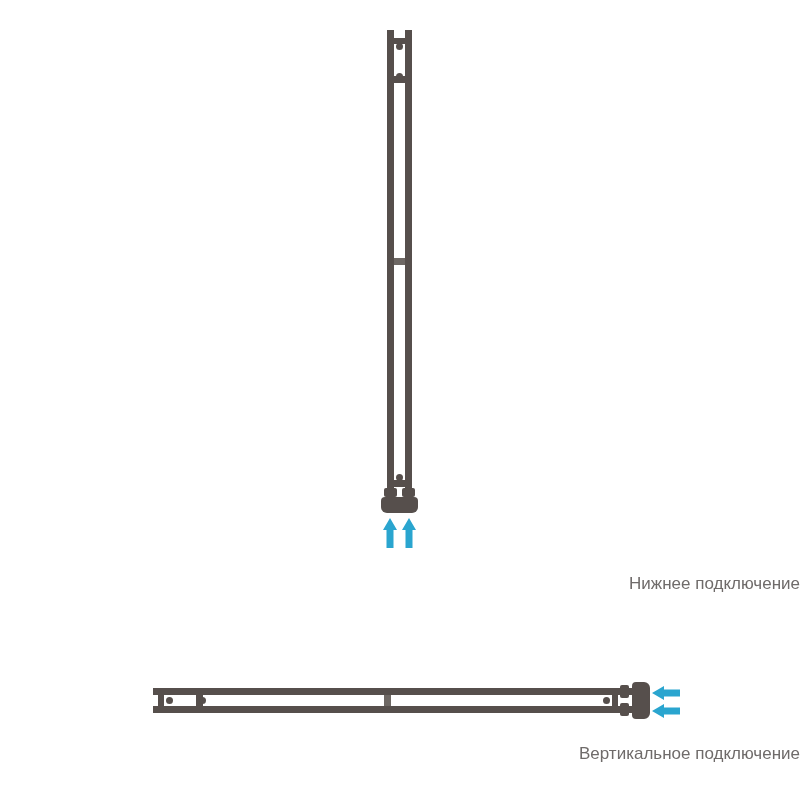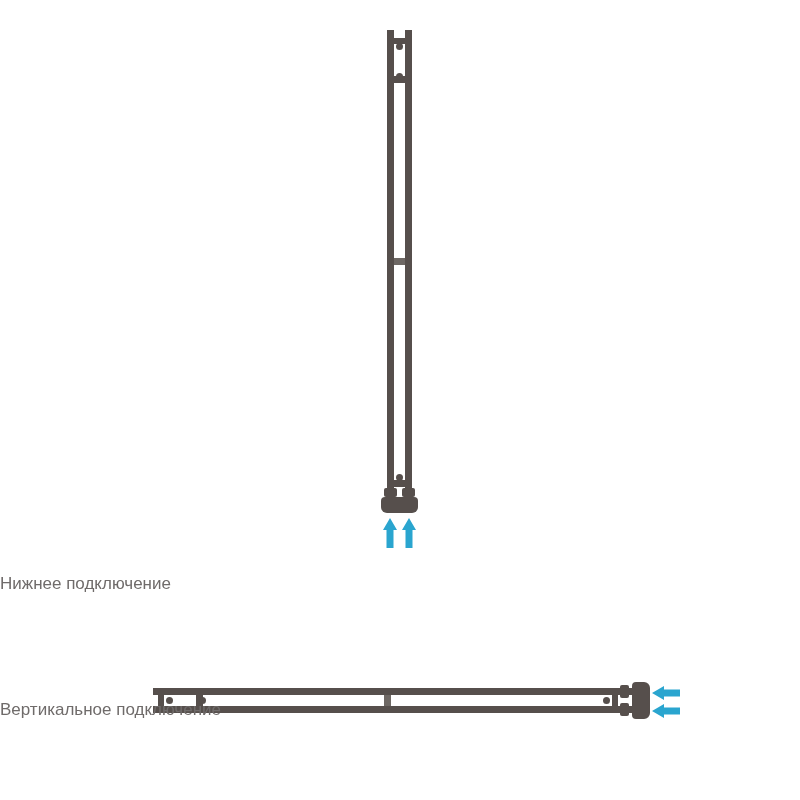--- a/index.html
+++ b/index.html
@@ -51,27 +51,27 @@
   .h-bridge-mid    { left: 231px; top: 7px;  width: 7px;   height: 11px; background: var(--rail-light); }
   .h-dot3          { left: 450px; top: 9px;  width: 7px;   height: 7px; }
   .h-bridge3       { left: 459px; top: 4px;  width: 6px;   height: 17px; }
   .h-collar-top    { left: 467px; top: -3px; width: 9px;   height: 13px; border-radius: 2px; }
   .h-collar-bottom { left: 467px; top: 15px; width: 9px;   height: 13px; border-radius: 2px; }
   .h-base          { left: 479px; top: -6px; width: 18px;  height: 37px; border-radius: 4px 6px 6px 4px; }
 
   
   .caption {
     position: absolute; left: 0; width: 800px;
-    text-align: left;
+    text-align: right;
     color: var(--caption);
     font-size: 17px;
     line-height: 20px;
   }
   #caption-bottom   { top: 574px; }
-  #caption-vertical { top: 700px; }
+  #caption-vertical { top: 744px; }
 </style>
 </head>
 <body style="background: rgb(255, 255, 255);">
 
 <div id="v-rail">
   <div class="part v-tube-left"></div>
   <div class="part v-tube-right"></div>
   <div class="part v-bridge1"></div>
   <div class="part dot v-dot1"></div>
   <div class="part v-bridge2"></div>

